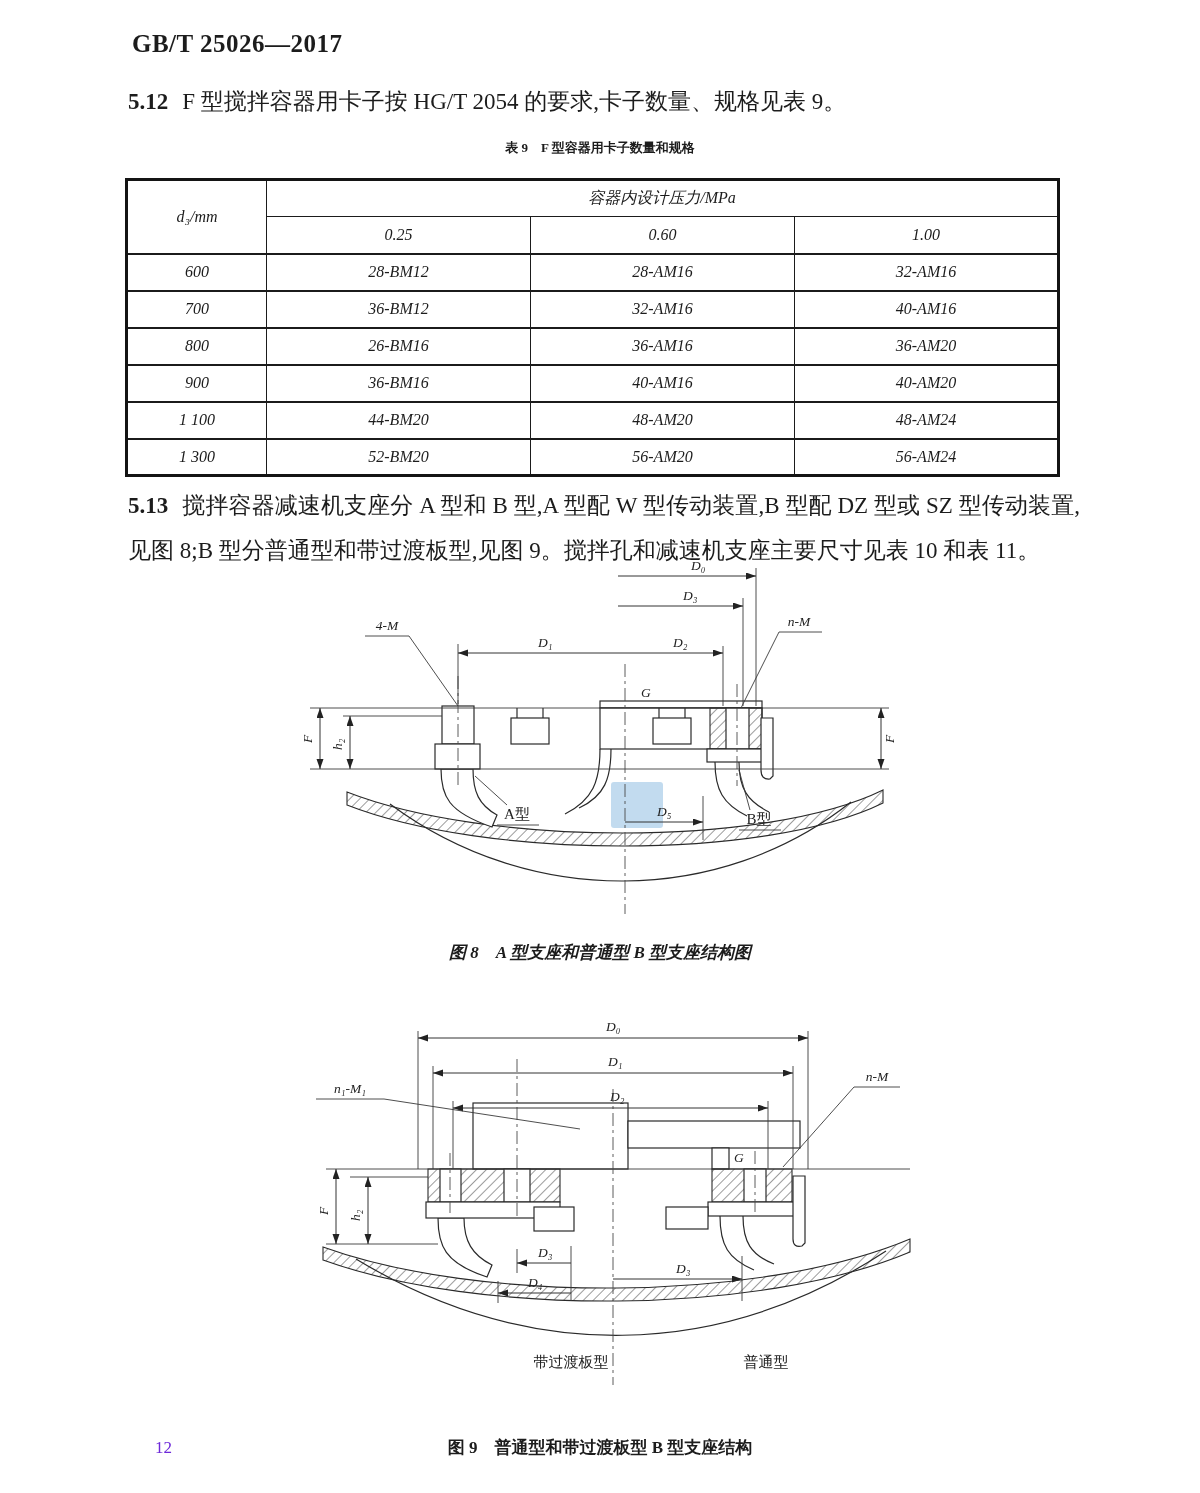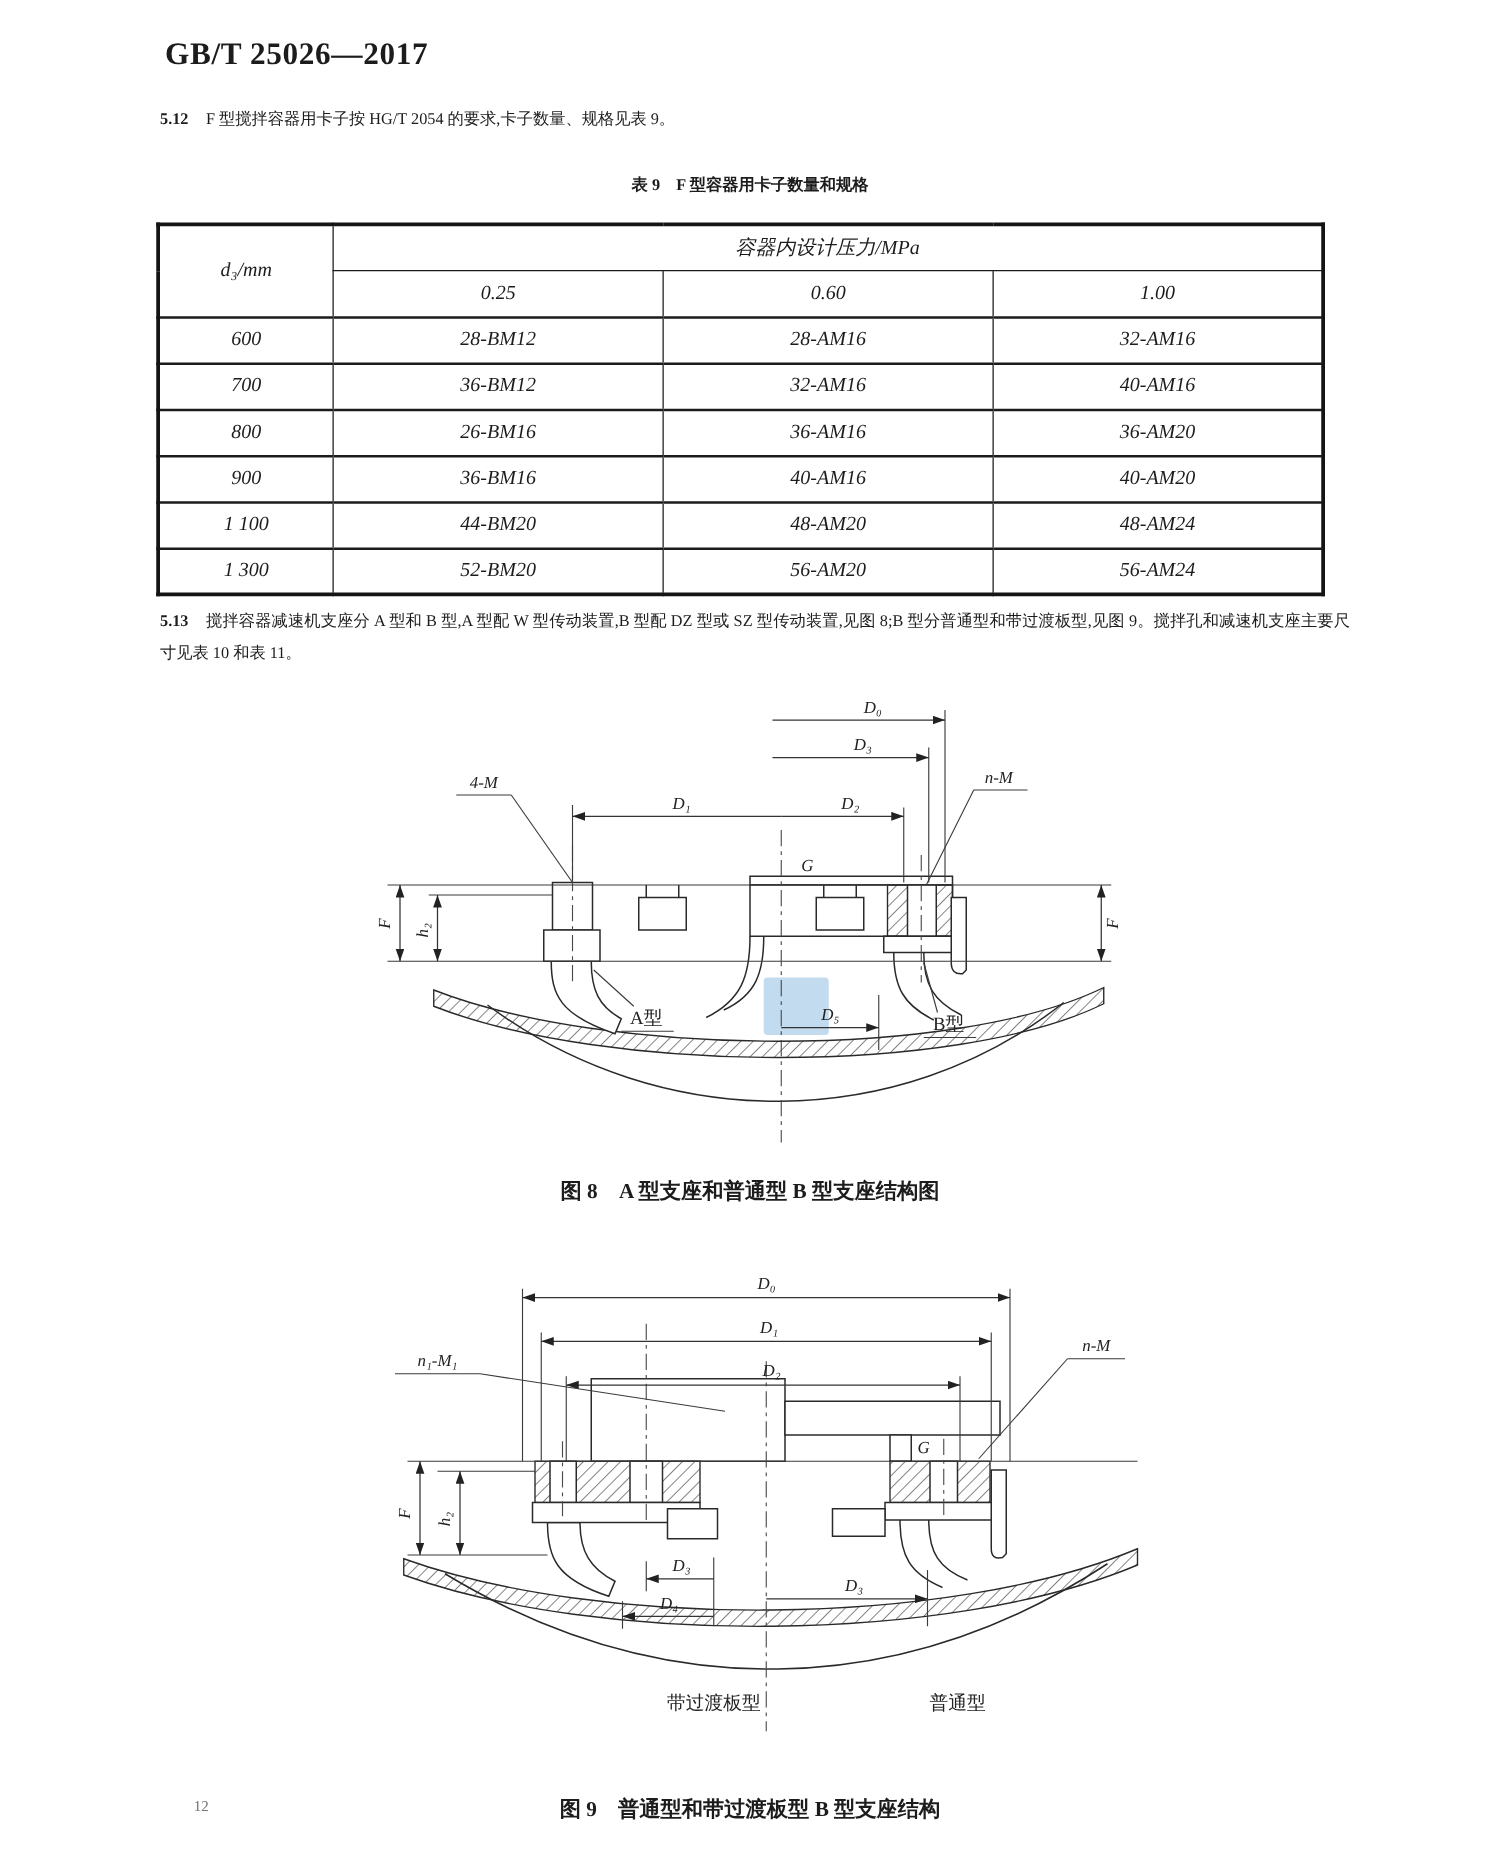--- a/index.html
+++ b/index.html
@@ -5,21 +5,21 @@
   * { margin:0; padding:0; box-sizing:border-box; }
   body { background:#e8e8e8; font-family:"Liberation Serif","DejaVu Serif",serif; }
   .page {
     position:relative; width:1200px; height:1493px; margin:0 auto;
     background:#ffffff; color:#1c1c1c; overflow:hidden;
   }
   .doc-header {
     position:absolute; left:132px; top:30px;
     font-size:25px; font-weight:bold; letter-spacing:.5px;
   }
-  .para { position:absolute; left:128px; font-size:13px; text-align:justify; }
+  .para { position:absolute; left:128px; font-size:23px; text-align:justify; }
   .para .sec-num { font-weight:bold; margin-right:14px; }
   .p512 { top:86px; width:840px; }
   .p513 { top:484px; width:952px; line-height:1.95; }
   .tbl-title {
     position:absolute; top:139px; left:0; width:100%;
     text-align:center; font-size:13px; font-weight:bold;
   }
   table.t9 {
     position:absolute; left:125px; top:178px; width:932px;
     border-collapse:collapse; table-layout:fixed;
@@ -28,23 +28,23 @@
   table.t9 { border:3px solid #141414; }
   table.t9 td, table.t9 th {
     border:1.6px solid #1b1b1b; text-align:center; vertical-align:middle;
     font-weight:normal; height:37px; padding:0;font-style:italic;
   }
   table.t9 tr.data-row td { border-top-width:2.2px; }
   .caption {
     position:absolute; left:0; width:100%; text-align:center;
     font-size:17px; font-weight:bold;
   }
-  .cap8 { top:941px; }
+  .cap8 { top:941px;font-style:italic; }
   .cap9 { top:1396px;margin-top:40px; }
-  .pageno { position:absolute; left:155px; top:1438px; font-size:12px; color:#737373; }
+  .pageno { position:absolute; left:155px; top:1438px; font-size:17px; color:#6d28d9; }
   .fig { position:absolute; }
   .fig8 { left:295px; top:556px; }
   .fig9 { left:288px; top:1001px; }
   
   .ln   { stroke:#2a2a2a; stroke-width:1.2; fill:none; }
   .thin { stroke:#3a3a3a; stroke-width:0.9; fill:none; }
   .wht  { fill:#ffffff; stroke:#2a2a2a; stroke-width:1.2; }
   .htc  { fill:url(#hatchp); stroke:#2a2a2a; stroke-width:1.1; }
   .cl   { stroke:#4a4a4a; stroke-width:0.9; fill:none; stroke-dasharray:13 4 3 4; }
   .dim  { stroke:#333333; stroke-width:1; fill:none; }

